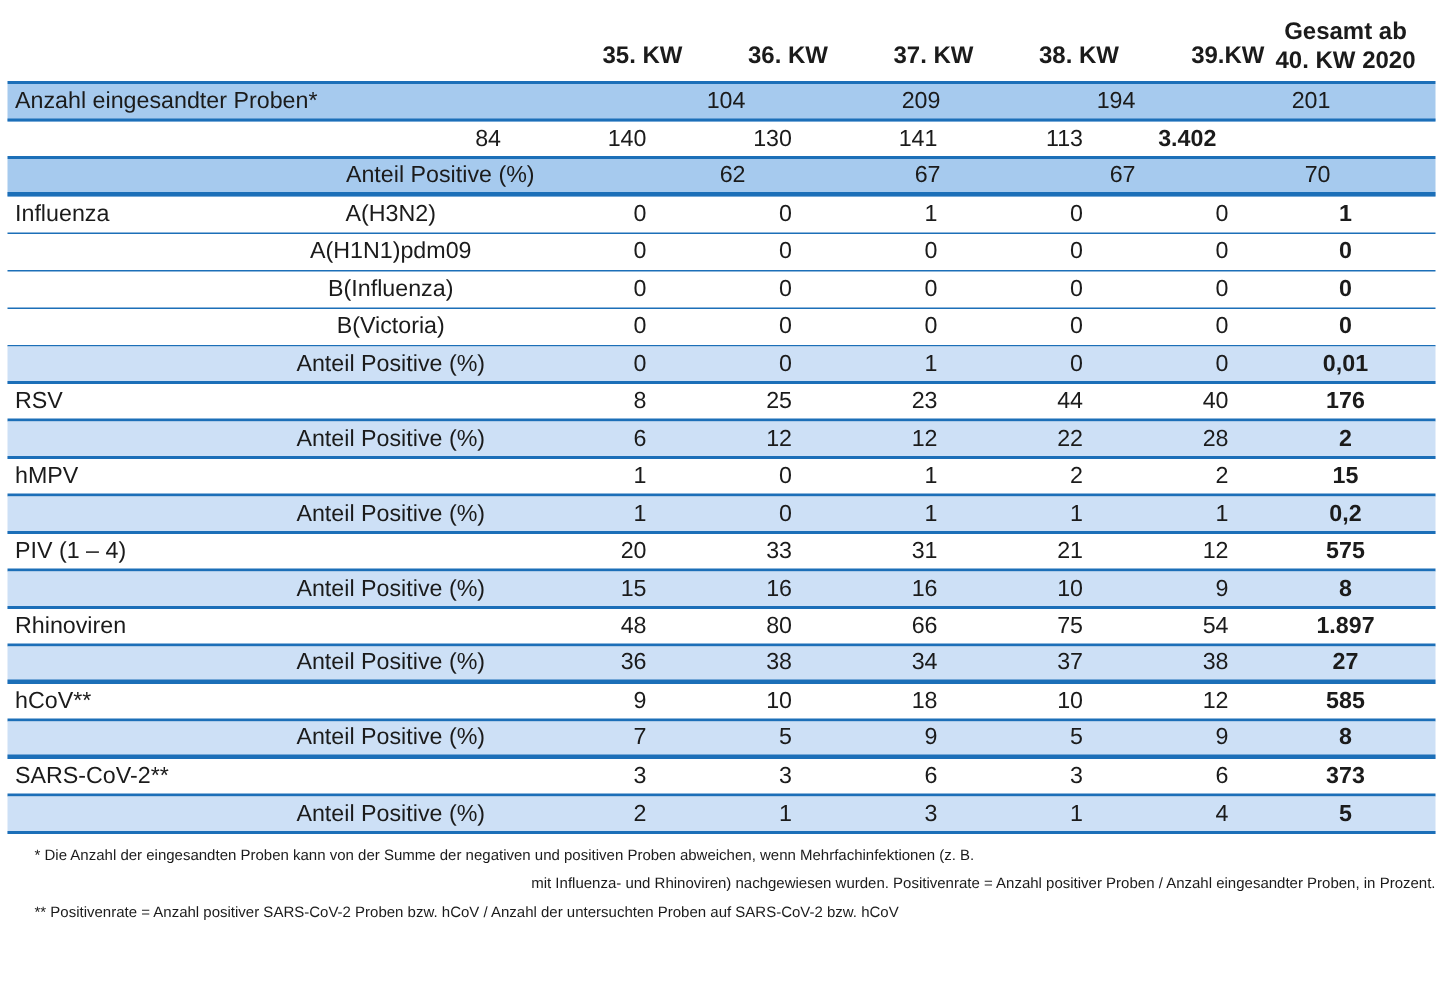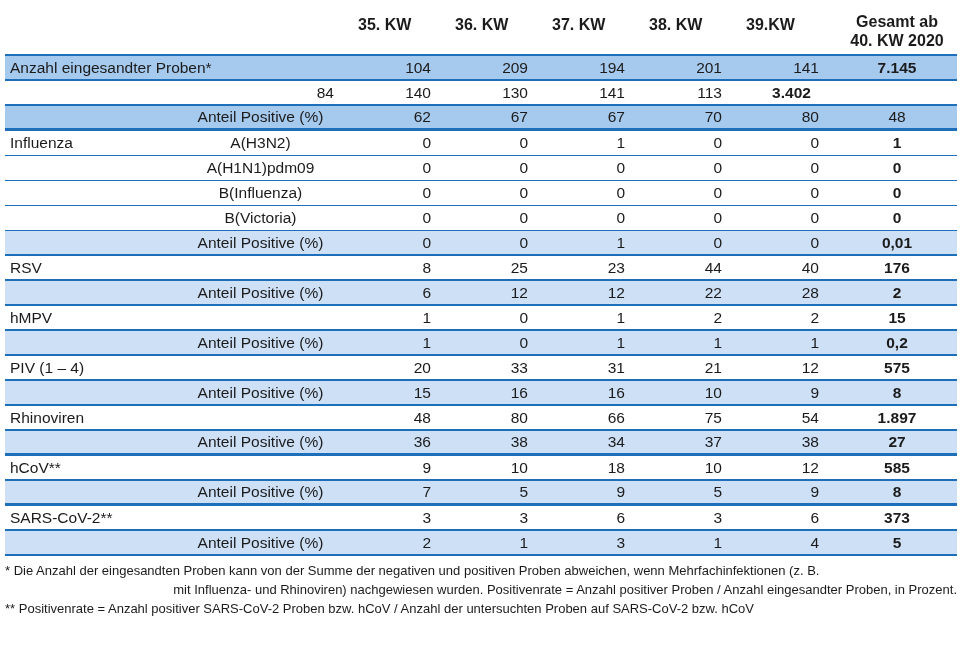--- a/index.html
+++ b/index.html
@@ -8,39 +8,39 @@
     --line:#1c6fb8;
     --text:#1b1b1b;
   }
   *{box-sizing:border-box;margin:0;padding:0;}
   html,body{width:962px;height:662px;overflow:hidden;background:#ffffff;
     font-family:"Liberation Sans",sans-serif;color:var(--text);}
   .page{width:962px;height:662px;padding:0 5px;}
   
   .thead{display:grid;grid-template-columns:150px 203px 97px 97px 97px 97px 97px 1fr;
     height:54px;align-items:end;}
-  .th{font-weight:bold;font-size:16px;text-align:left;padding-bottom:20px;white-space:nowrap;}
+  .th{font-weight:bold;font-size:16px;text-align:right;padding-bottom:7px;white-space:nowrap;}
   .th-total{text-align:center;padding-right:6px;line-height:19px;padding-bottom:4px;}
   
   .tbody{border-top:2px solid var(--line);}
   .row{display:grid;grid-template-columns:150px 203px 97px 97px 97px 97px 97px 1fr;
     height:25px;align-items:center;font-size:15.5px;}
-  .row.shade-strong{background:var(--shade-strong);}
+  .row.shade-strong{background:var(--shade-strong);gap:33px;}
   .row.shade-light{background:var(--shade-light);}
   .row.b-thin{border-bottom:1px solid var(--line);}
   .row.b-medium{border-bottom:2px solid var(--line);}
   .row.b-thick{border-bottom:3px solid var(--line);}
   .cell{white-space:nowrap;}
   .label1{padding-left:5px;}
   .label2{padding-left:8px;text-align:center;}
   .num{text-align:right;padding-right:24px;}
   .total{text-align:center;padding-right:6px;font-weight:bold;}
   .total.regular{font-weight:normal;}
   
-  .footnotes{padding-top:5px;font-size:13px;line-height:19px;}
+  .footnotes{padding-top:5px;font-size:10px;line-height:19px;margin-left:18px;}
   .fn{white-space:nowrap;}
   .fn.indent{padding-left:10px;text-align:right;}
 </style>
 </head>
 <body>
 
 <div class="page">
 
   <div class="thead">
     <div class="th"></div>

